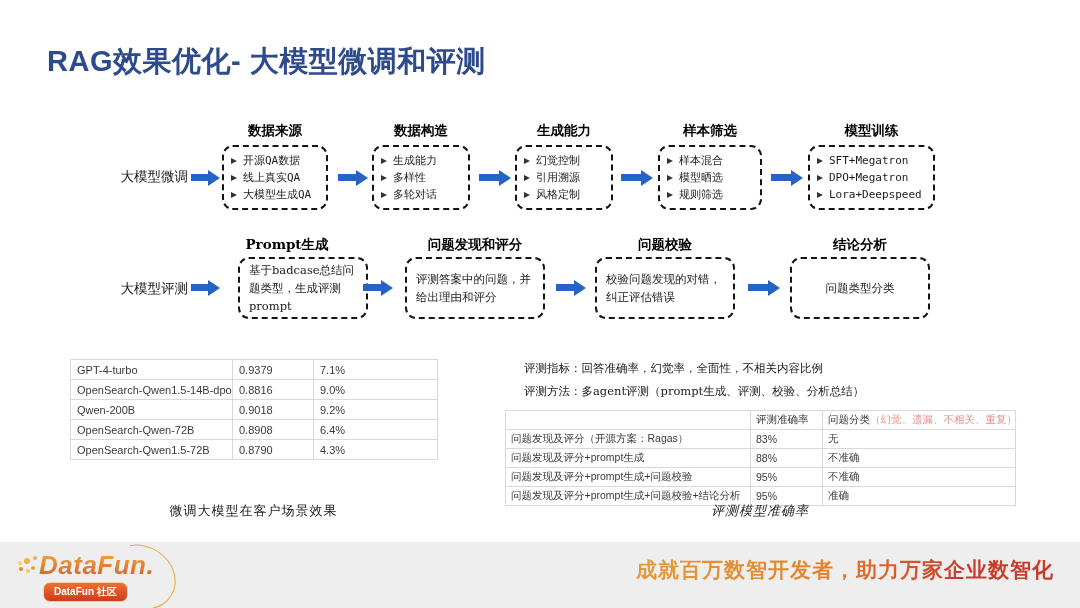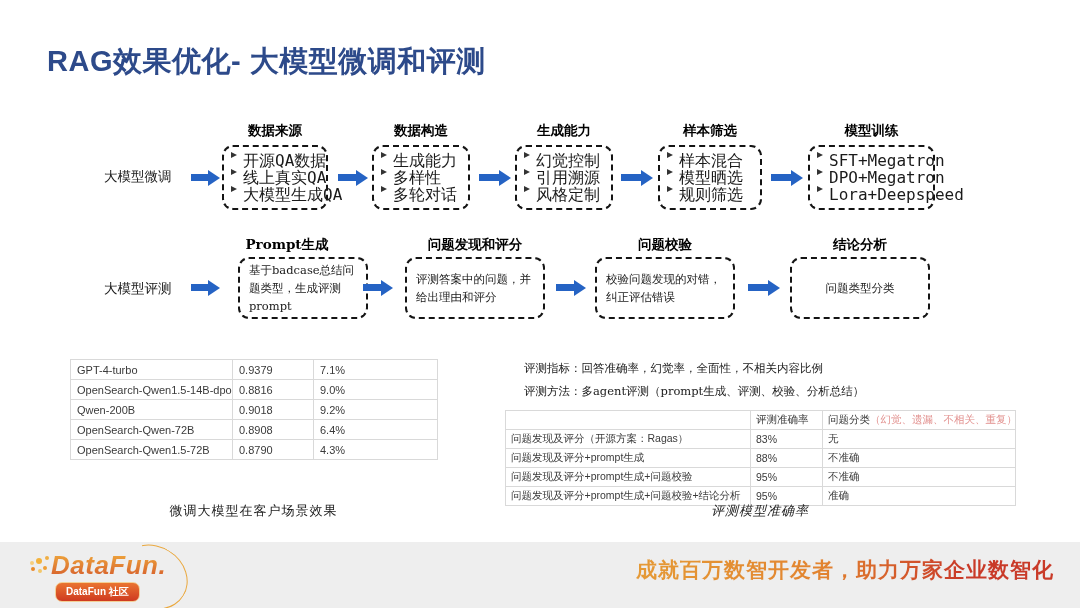--- a/index.html
+++ b/index.html
@@ -9,30 +9,30 @@
   }
   .abs{position:absolute;}
 
   
   .title{
     left:47px;top:42px;font-size:29px;font-weight:700;color:var(--title-blue);
     letter-spacing:.5px;font-family:"Liberation Sans", sans-serif;
   }
 
   
-  .flow-label{font-size:13.5px;color:#1a1a1a;width:84px;text-align:left;
+  .flow-label{font-size:13.5px;color:#1a1a1a;width:84px;text-align:right;
     font-family:Liberation Sans, sans-serif;}
   .stage-header{font-size:13.5px;font-weight:700;color:#000;text-align:center;
     font-family:"DejaVu Serif", serif;}
   .stage-box{
     border:2px dashed #141414;border-radius:11px;box-sizing:border-box;
     display:flex;flex-direction:column;justify-content:center;
     padding:4px 7px;background:#fff;
   }
-  .stage-box .bi{display:flex;font-size:16px;line-height:17px;color:#1a1a1a;
+  .stage-box .bi{display:flex;align-items:center;font-size:11px;line-height:17px;color:#1a1a1a;
     font-family:"DejaVu Sans Mono", monospace;white-space:nowrap;}
   .tri{width:0;height:0;border-left:6px solid #333;border-top:3.5px solid transparent;
     border-bottom:3.5px solid transparent;margin-right:6px;flex:0 0 auto;}
   .stage-box2{
     border:2px dashed #141414;border-radius:11px;box-sizing:border-box;
     display:flex;align-items:center;background:#fff;padding:4px 9px;
     font-size:11.5px;line-height:18px;color:#1a1a1a;font-family:"DejaVu Serif", serif;
   }
   .stage-box2.center{justify-content:center;text-align:center;}
 
@@ -54,21 +54,21 @@
   .rtable th{height:13px;padding:2px 5px;}
   .rtable td{height:12px;padding:2px 5px;}
   .red{color:var(--table-red);}
   .pink{color:var(--header-pink);}
   .caption{font-size:13px;color:#222;text-align:center;font-family:"DejaVu Serif", serif;
     letter-spacing:1px;}
   .note{font-size:11.5px;color:#1a1a1a;line-height:23px;font-family:"DejaVu Serif", serif;}
 
   
   .footer{left:0;top:542px;width:1080px;height:66px;background:var(--footer-bg);}
-  .logo{left:25px;top:6px;width:160px;height:56px;}
+  .logo{left:13px;top:6px;width:160px;height:56px;}
   .logo-text{
     position:absolute;left:26px;top:2px;font-size:26px;font-weight:700;font-style:italic;
     background-image:linear-gradient(180deg,#f2b13e,#d2542a);
     -webkit-background-clip:text;background-clip:text;color:transparent;
     font-family:"Liberation Sans", sans-serif;letter-spacing:0.5px;
   }
   .logo-badge{
     position:absolute;left:30px;top:34px;padding:2px 10px;border-radius:7px;
     background:linear-gradient(180deg,#ea7430,#cf3a20);border:1px solid #f3cf96;
     color:#fff;font-size:10px;font-weight:700;white-space:nowrap;

